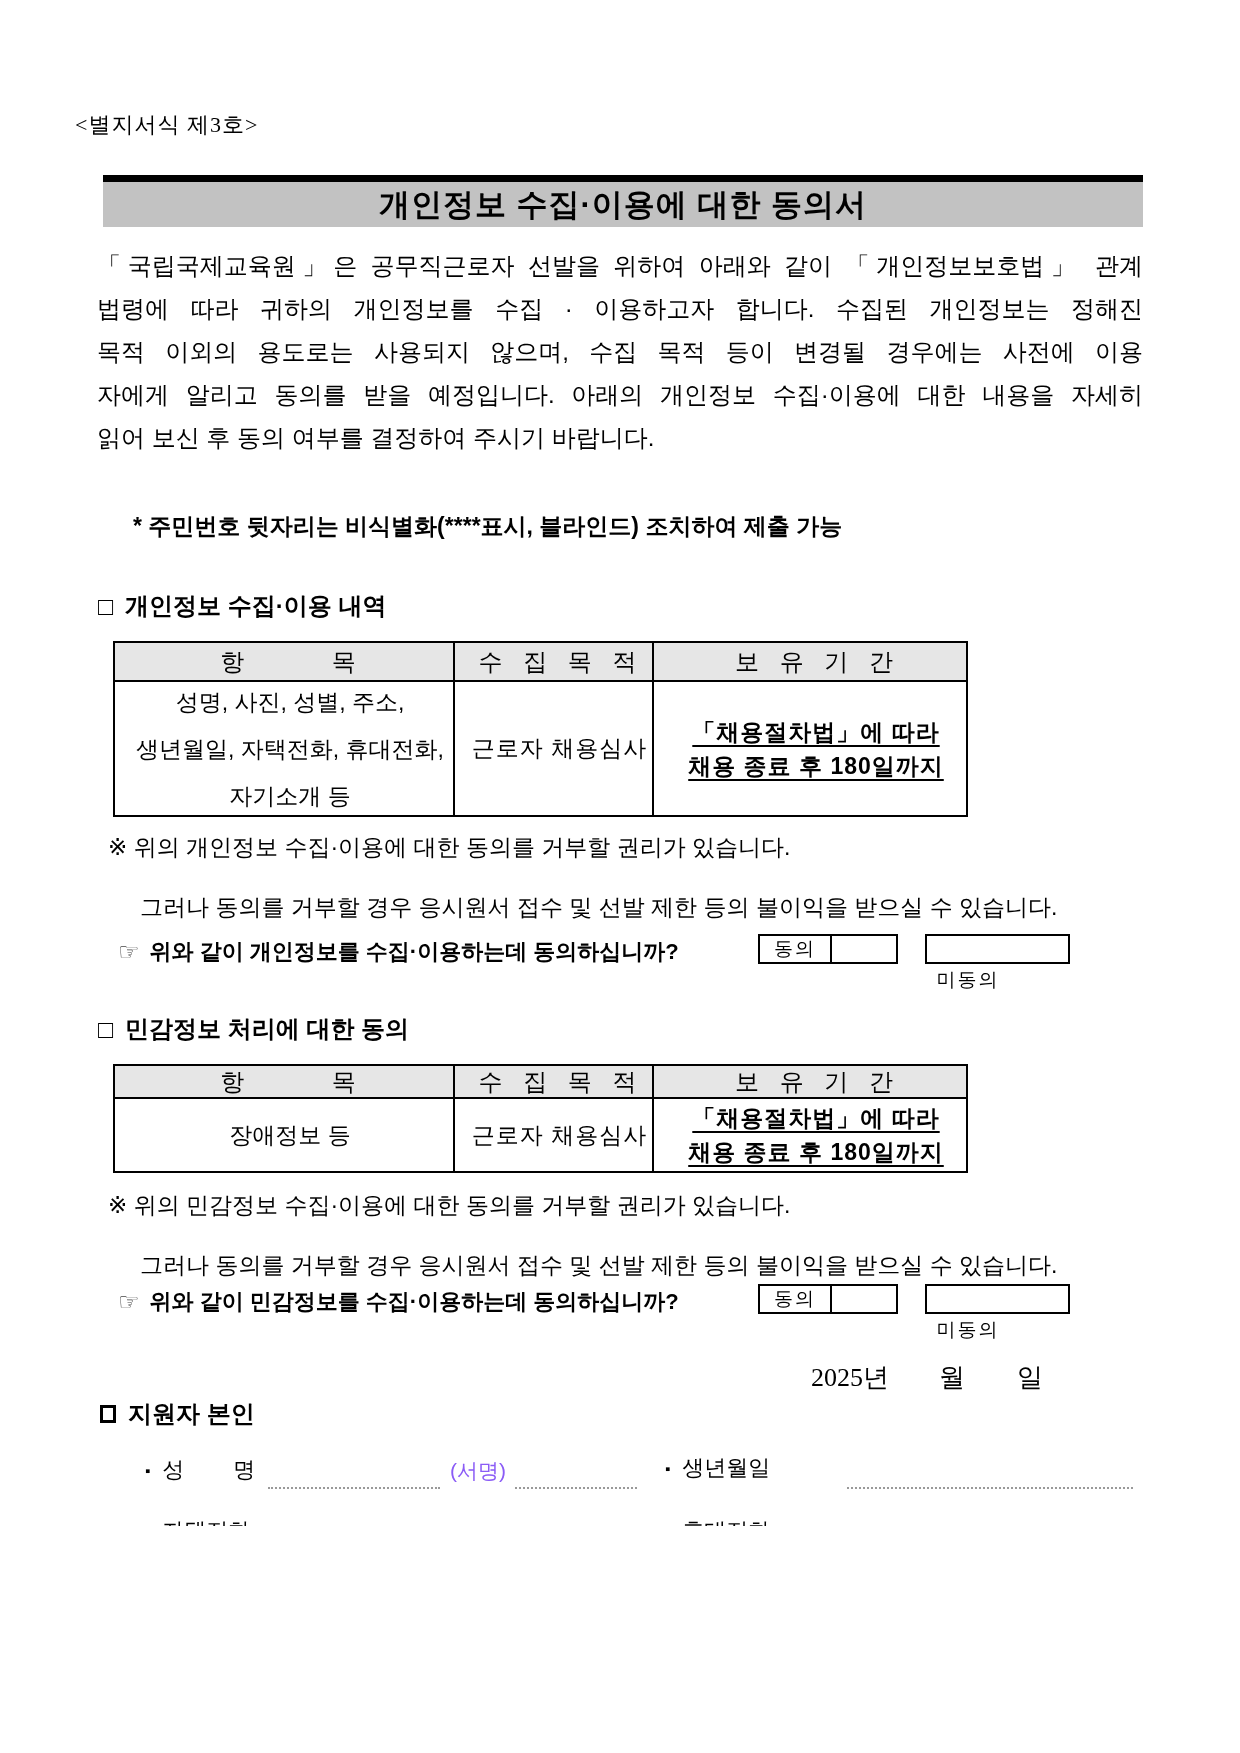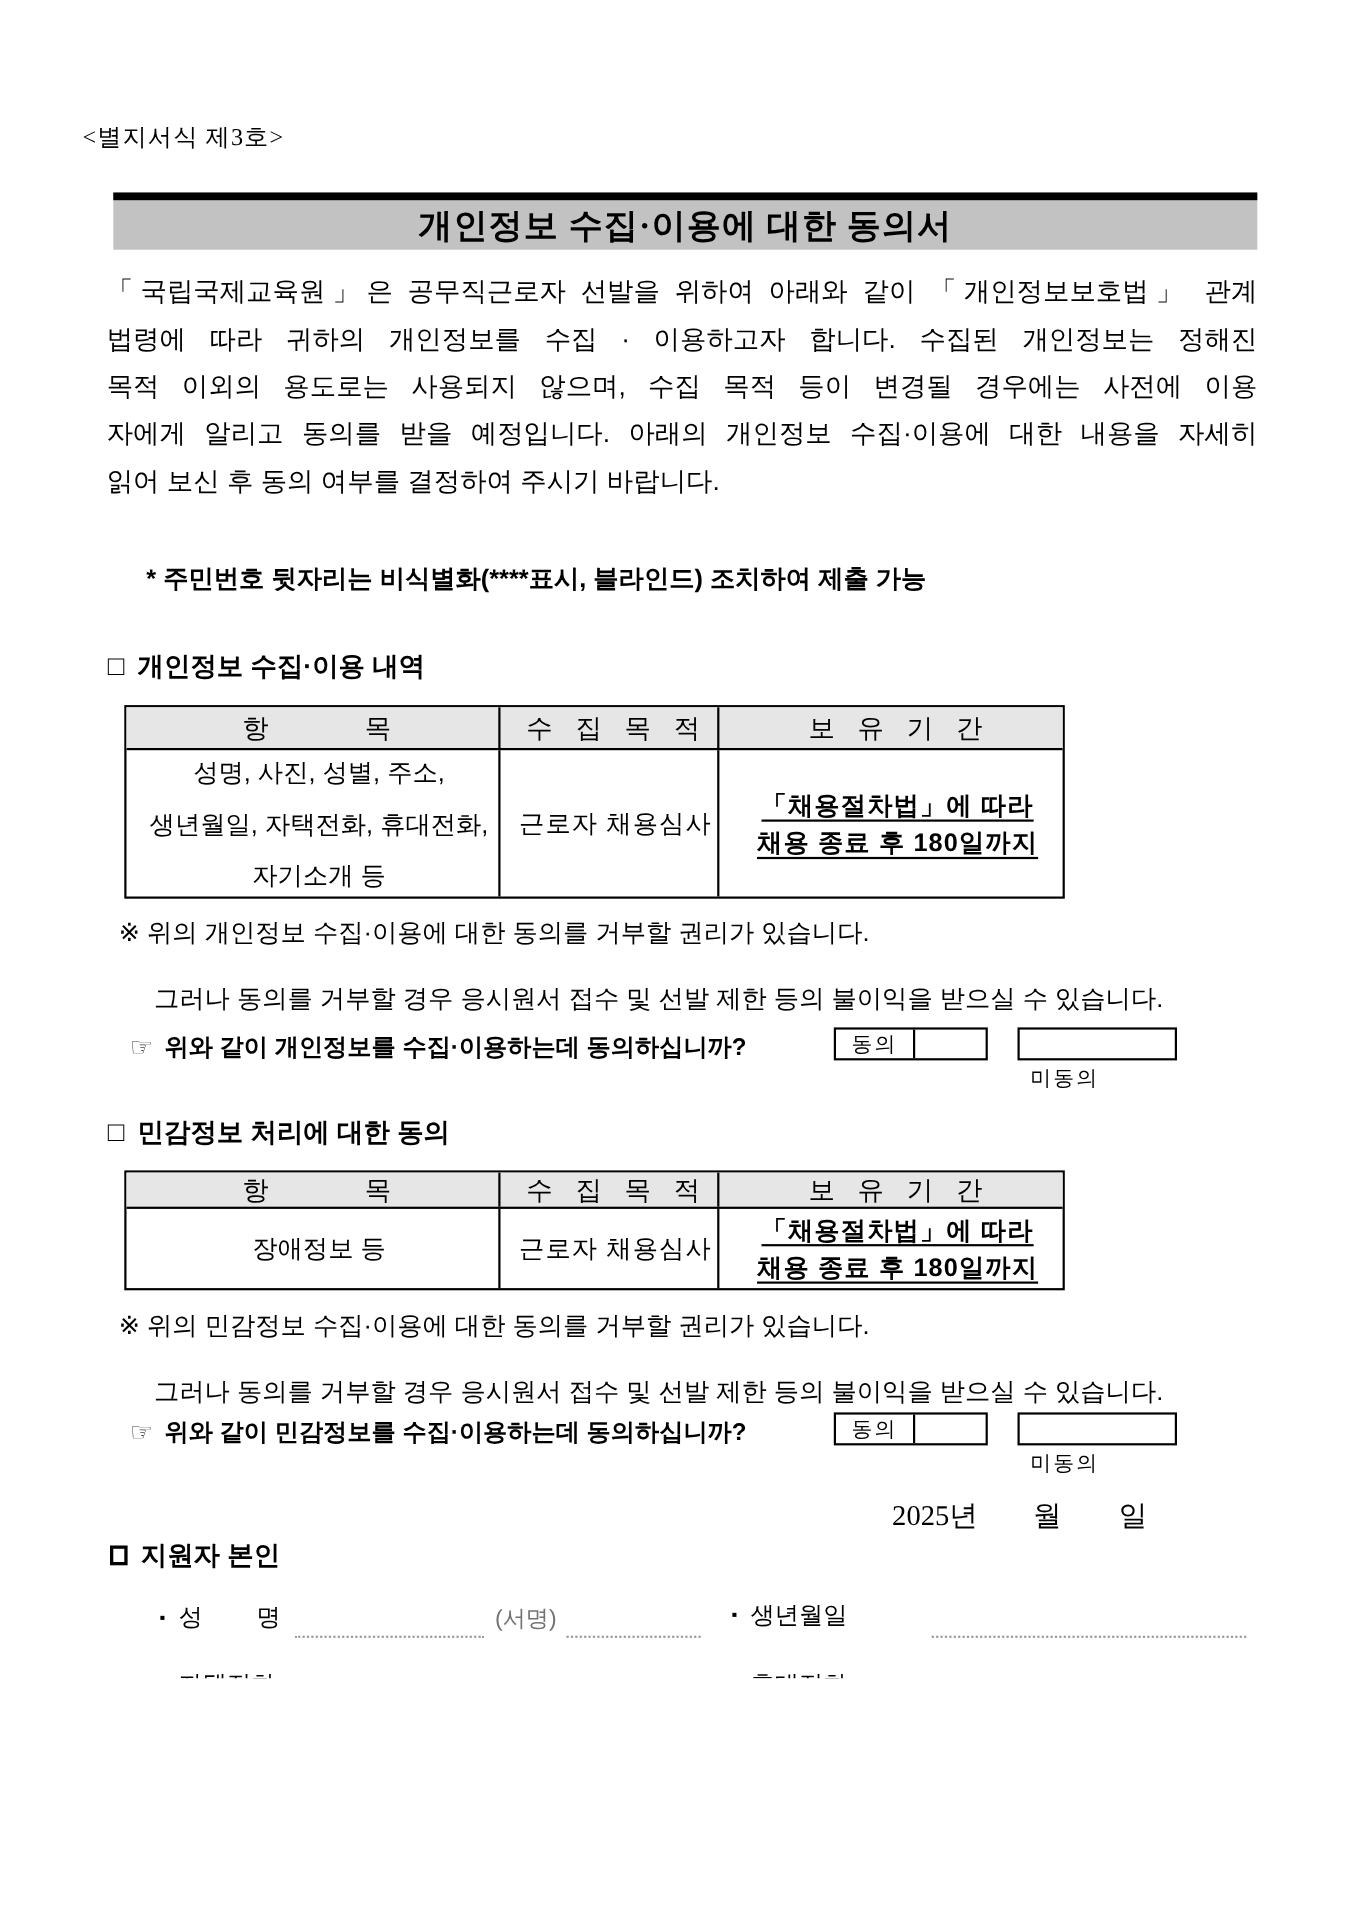--- a/index.html
+++ b/index.html
@@ -7,21 +7,21 @@
   .page {
     position:relative; width:1240px; height:1526px; background:#ffffff; color:#000;
     font-family:"Liberation Sans","DejaVu Sans",sans-serif; overflow:hidden;
   }
   .ws-pre { white-space:pre; }
 
   
   #form-number { position:absolute; left:75px; top:110px; font-size:22px;
     font-family:"Liberation Serif","DejaVu Serif",serif; letter-spacing:1px; }
   #title-bar { position:absolute; left:103px; top:175px; width:1040px; height:52px;
-    border-top:7px solid #000; background:#c2c2c2; text-align:center;font-family:Liberation Serif, serif; }
+    border-top:7px solid #000; background:#c2c2c2; text-align:center; }
   #title-bar span { display:inline-block; line-height:45px; font-size:31px; font-weight:bold; letter-spacing:1px; }
 
   
   #intro { position:absolute; left:97px; top:244px; width:1046px; font-size:24px; }
   .intro-line { line-height:43px; text-align:justify; text-align-last:justify; }
   .intro-line.last { text-align-last:left; }
 
   #note-star { position:absolute; left:133px; top:511px; font-size:23px; font-weight:bold; }
 
   .sec-head { position:absolute; left:98px; font-size:24px; font-weight:bold; display:flex; align-items:center; }
@@ -75,21 +75,21 @@
   #date-row .dm { margin-left:50px; }
   #date-row .dd { margin-left:52px; }
 
   #applicant-head { position:absolute; left:100px; top:1398px; font-size:24px; font-weight:bold;
     display:flex; align-items:center; }
   .cssbox { display:inline-block; width:16px; height:18px; border:3px solid #000; margin-right:12px; }
 
   .flabel { position:absolute; font-size:22px; display:flex; align-items:center; }
   .bullet { font-size:15px; margin-right:12px; }
   #lbl-name { left:145px; top:1455px; }
-  #lbl-sign { left:450px; top:1457px; font-size:21px; color:#737373; }
+  #lbl-sign { left:450px; top:1457px; font-size:21px; color:#8b5cf6; }
   #lbl-birth { left:665px; top:1453px; }
   #lbl-home { left:145px; top:1516px; }
   #lbl-mobile { left:665px; top:1516px; }
   #lbl-email { left:145px; top:1573px; }
 
   .blank { position:absolute; height:28px; border-bottom:2px dotted #999; }
   #blank-name { left:268px; top:1461px; width:172px; }
   #blank-sign { left:515px; top:1461px; width:122px; }
   #blank-birth { left:847px; top:1461px; width:286px; }
   #blank-home { left:268px; top:1523px; width:369px; }

